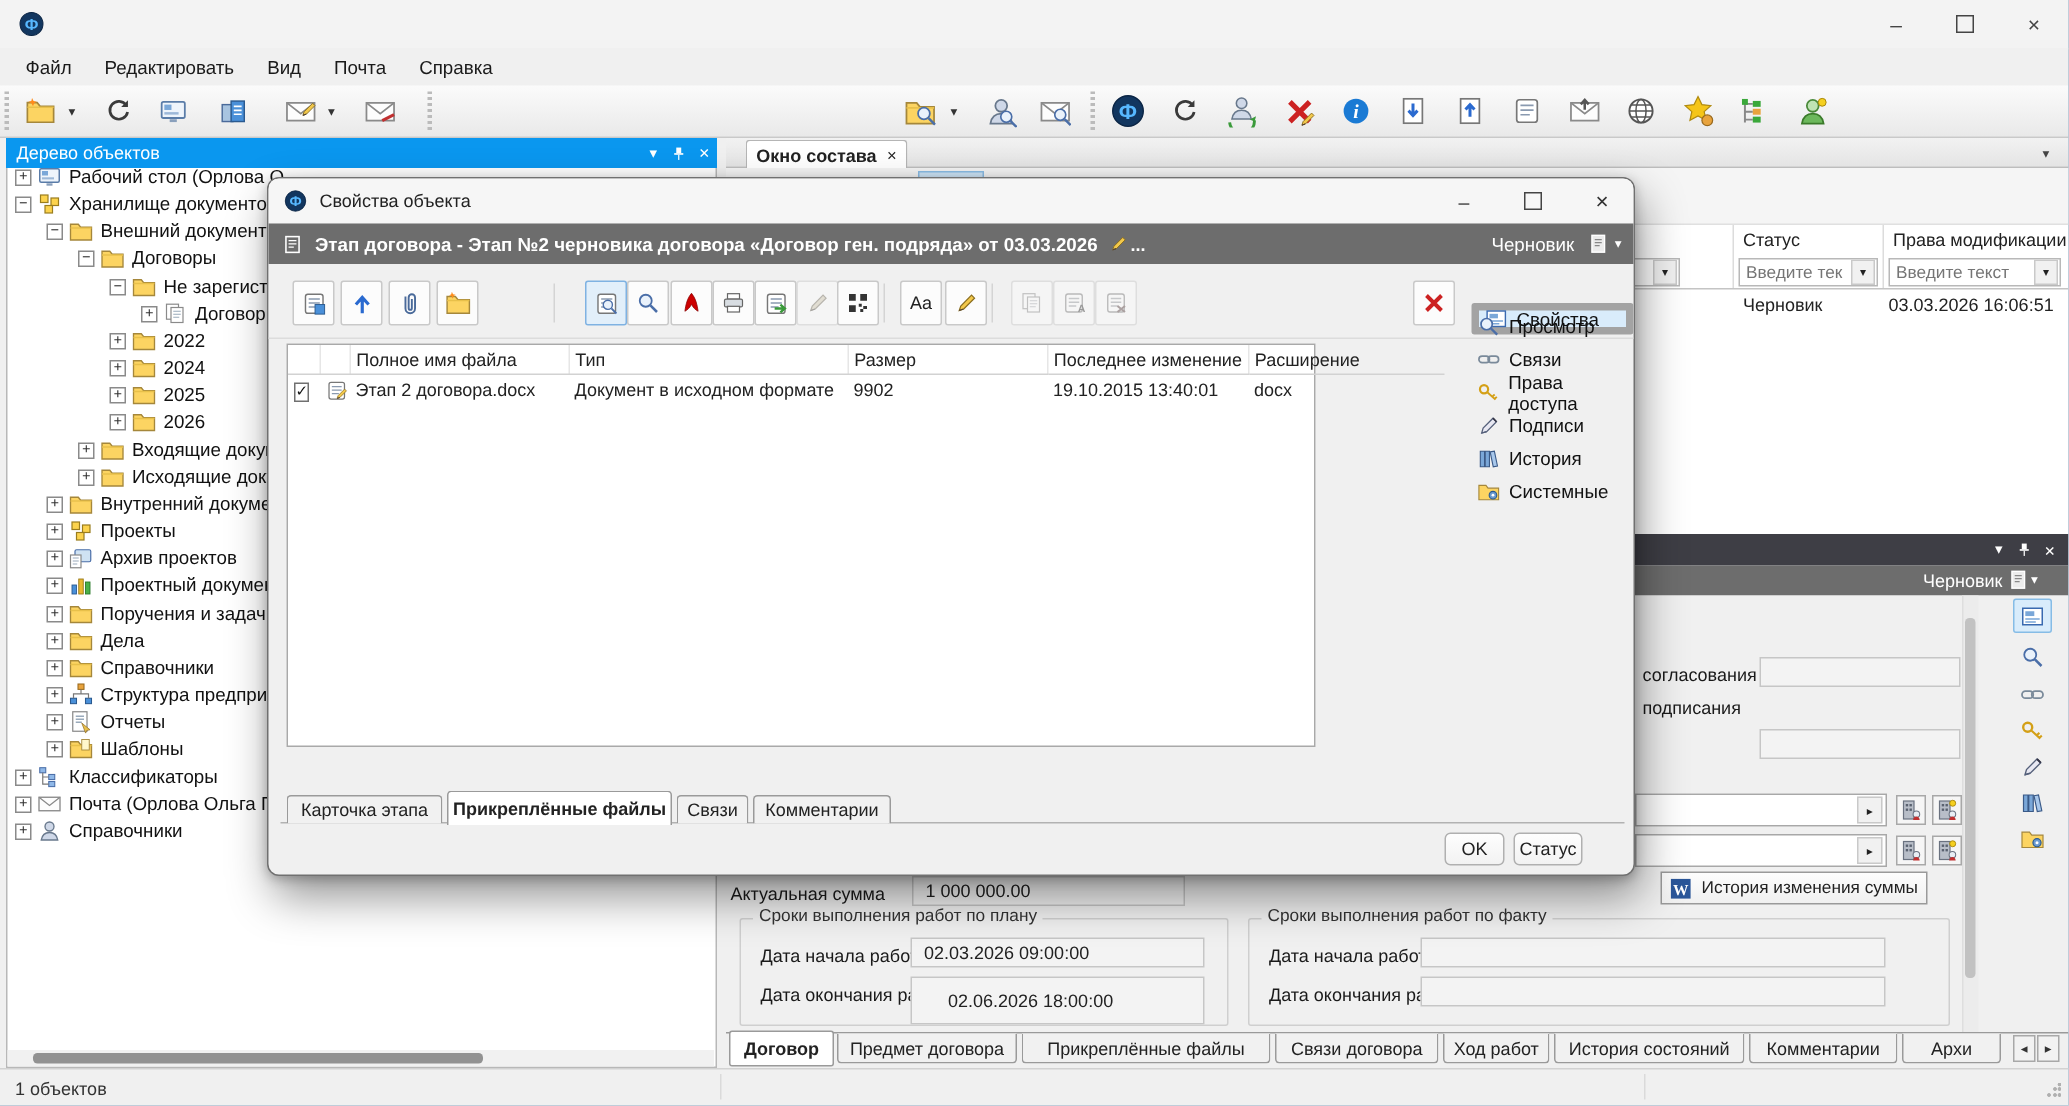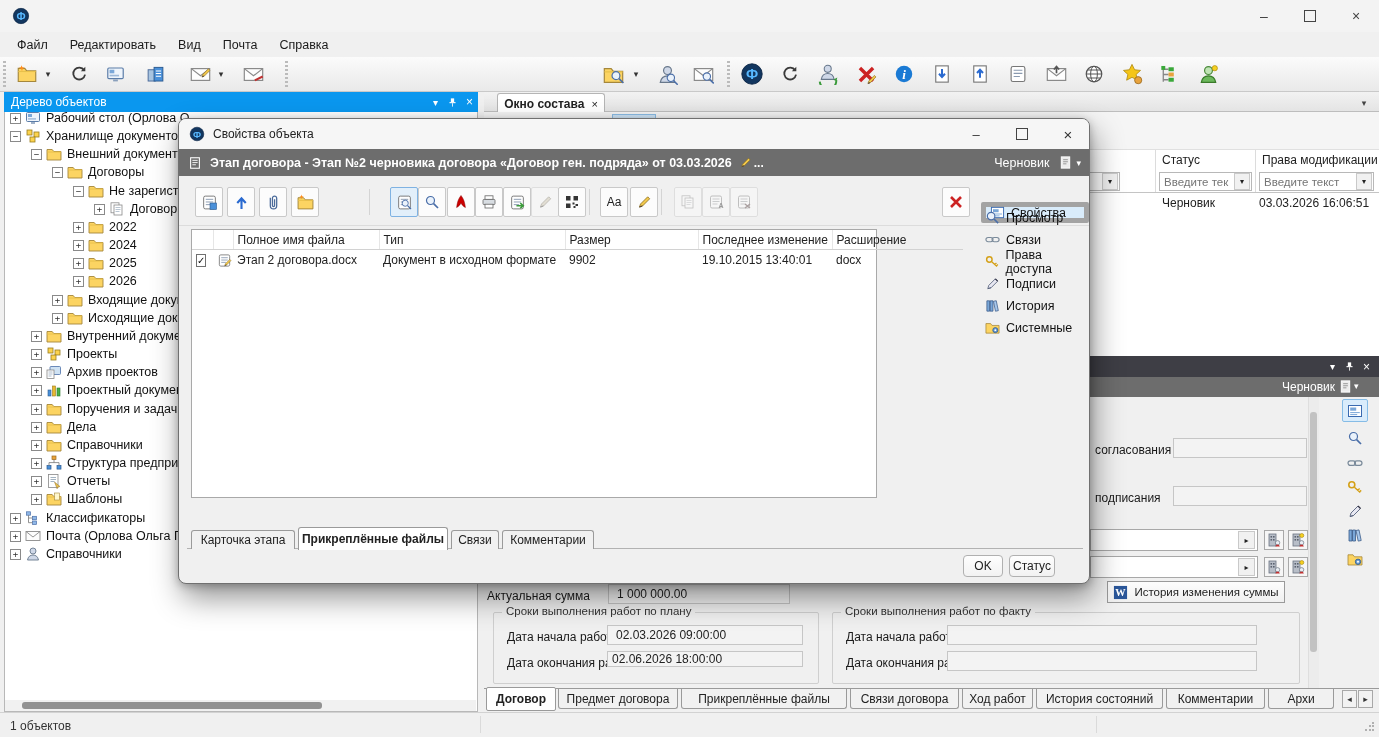--- a/index.html
+++ b/index.html
@@ -724,21 +724,21 @@
   <div class="a verfrag">я версия)</div>
   <div class="a" style="left:1282px;top:380px;color:#fff;font-size:12px">Черновик</div>
   <svg class="a i" style="left:1338px;top:379px" width="15" height="15" viewBox="0 0 16 16">
       <use href="#sy-pagew"></use>
     </svg>
   <div class="a" style="left:1354px;top:381px;color:#fff;font-size:9px"><span>▾</span></div>
 
   <div class="a formarea"></div>
   <div class="a flabel" style="left:1095px;top:443px">согласования</div>
   <div class="a rofield" style="left:1173px;top:438px;width:134px;height:20px"></div>
-  <div class="a flabel" style="left:1095px;top:491px">подписания</div>
+  <div class="a flabel" style="left:1095px;top:465px">подписания</div>
   <div class="a rofield" style="left:1173px;top:486px;width:134px;height:20px"></div>
 
   <div class="a combo2" style="left:1090px;top:529px;width:168px;height:22px">
       <span class="arr">
         <span>▸</span>
       </span>
     </div>
   <div class="a sqbtn" style="left:1264px;top:530px">
       <svg class="i" width="16" height="16" viewBox="0 0 16 16">
         <use href="#sy-building"></use>
@@ -817,21 +817,21 @@
     </div>
 
   <div class="a gb" style="left:493px;top:612px;width:326px;height:72px">
     <span class="gbt">Сроки выполнения работ по плану</span>
   </div>
   <div class="a flabel" style="left:507px;top:630px">Дата начала работ</div>
   <div class="a rofield f" style="left:607px;top:625px;width:196px;height:20px;padding-left:8px">
       <span>02.03.2026 09:00:00</span>
     </div>
   <div class="a flabel" style="left:507px;top:656px">Дата окончания работ</div>
-  <div class="a rofield f" style="left:607px;top:651px;width:196px;height:16px;padding-left:4px">
+  <div class="a rofield f" style="left:607px;top:651px;width:196px;height:32px;padding-left:24px">
       <span>02.06.2026 18:00:00</span>
     </div>
 
   <div class="a gb" style="left:832px;top:612px;width:468px;height:72px">
     <span class="gbt">Сроки выполнения работ по факту</span>
   </div>
   <div class="a flabel" style="left:846px;top:630px">Дата начала работ</div>
   <div class="a rofield f" style="left:947px;top:625px;width:310px;height:20px;padding-left:8px">
       <span></span>
     </div>

